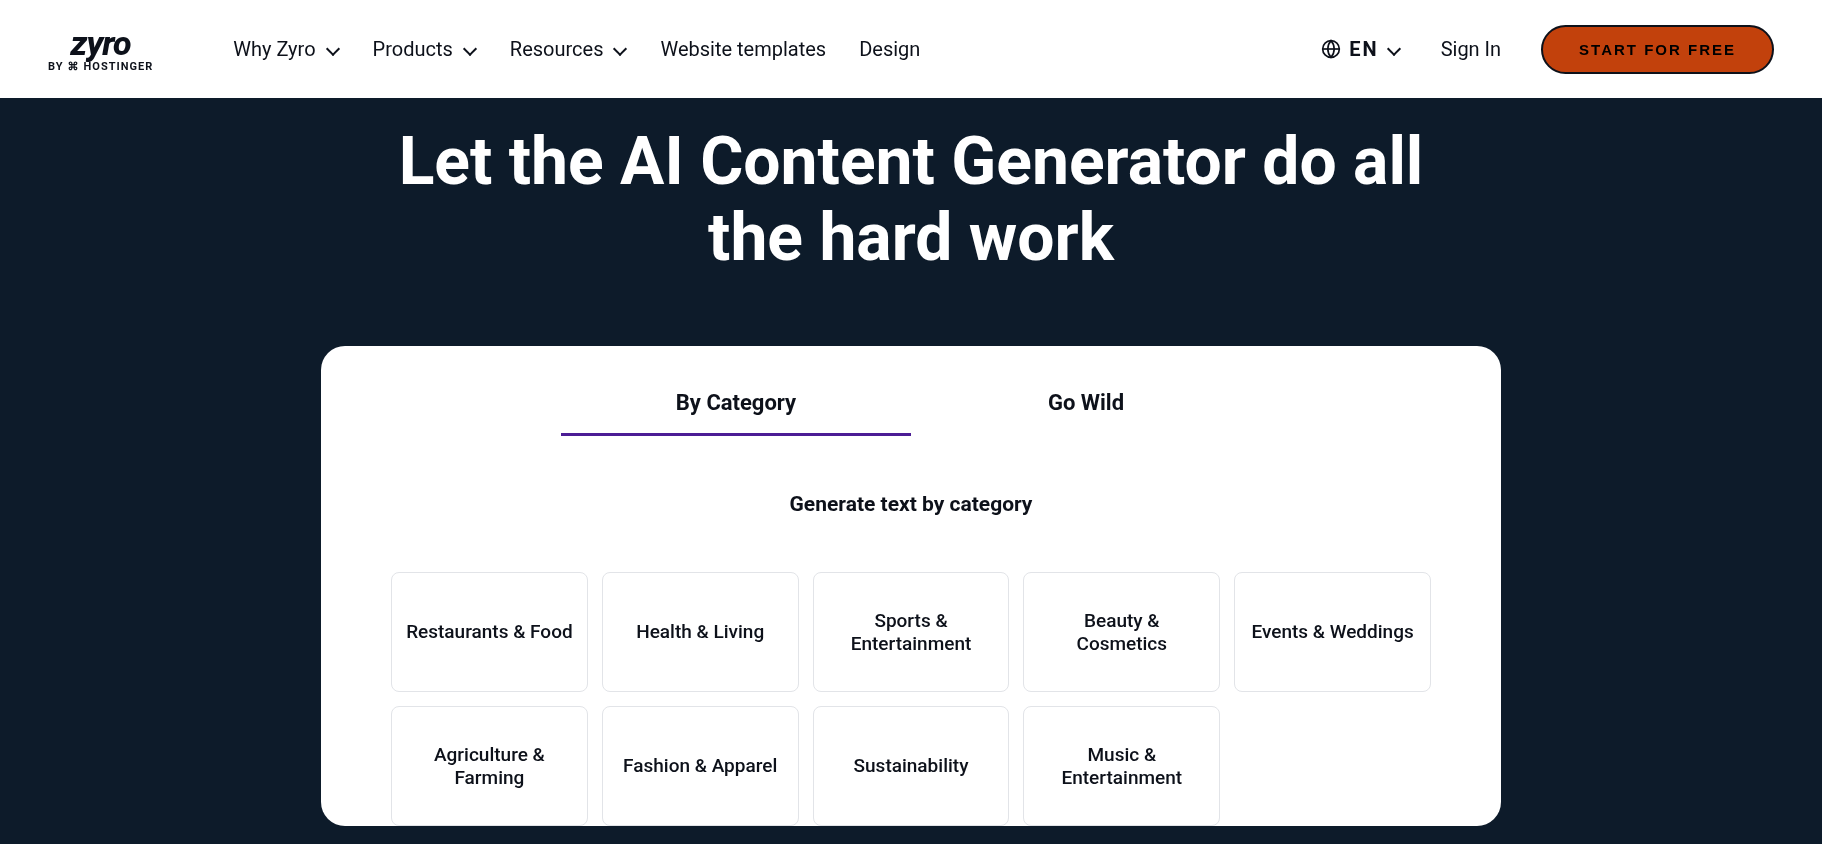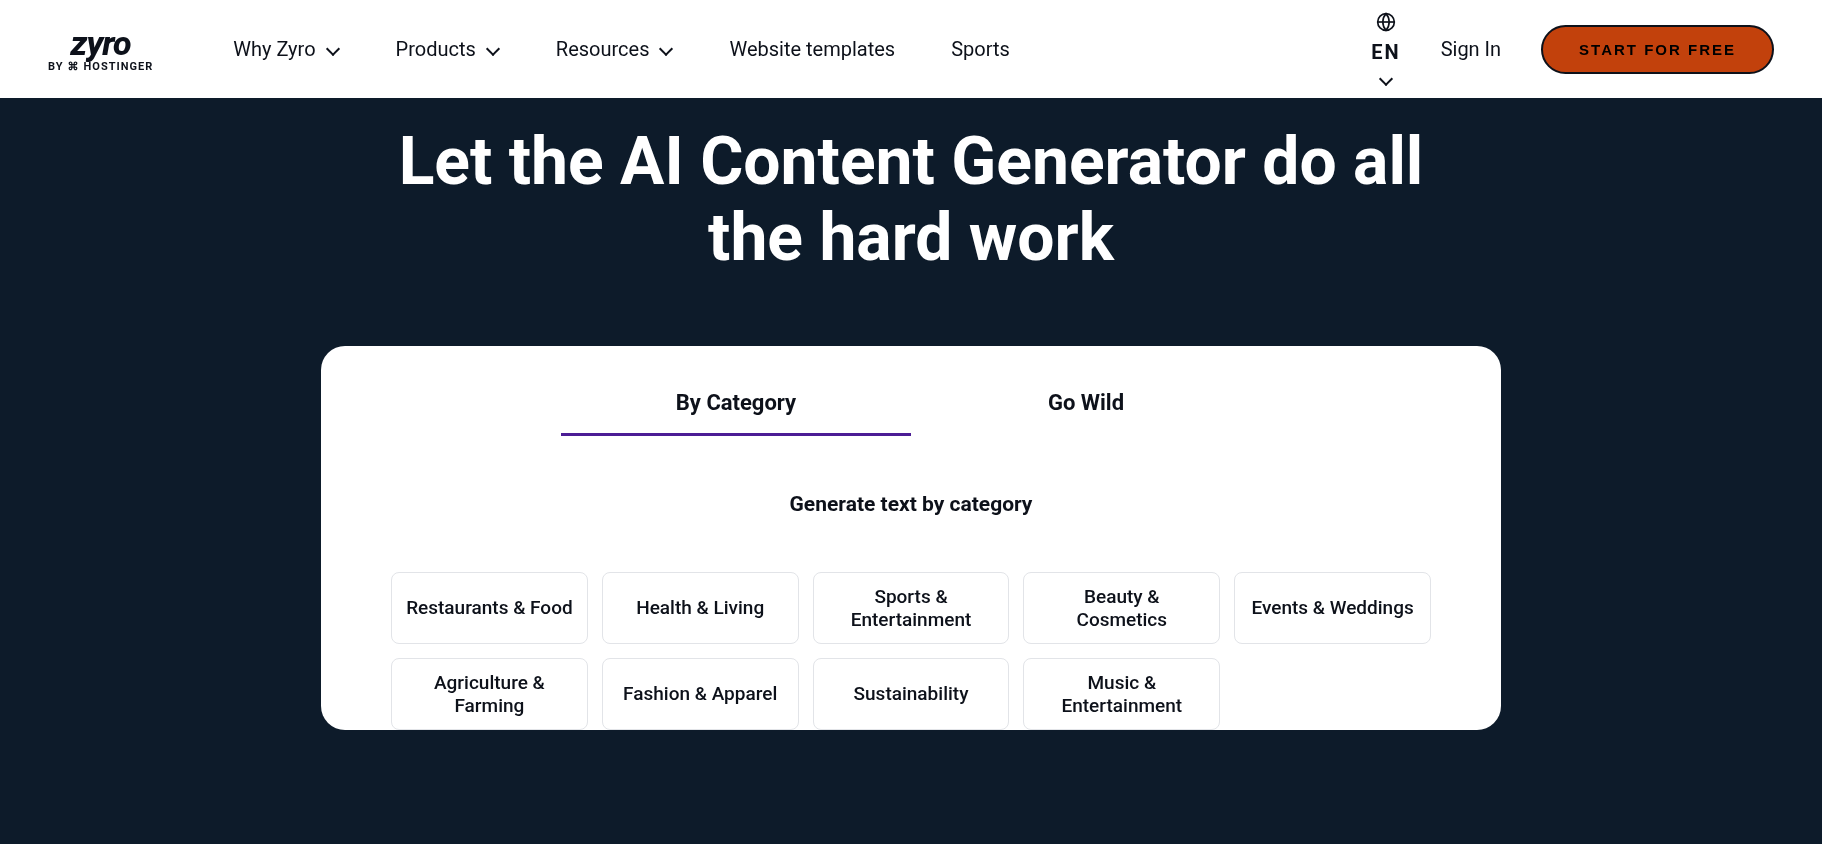--- a/index.html
+++ b/index.html
@@ -37,21 +37,21 @@
     letter-spacing: 1px;
     color: #0d111a;
     text-transform: uppercase;
     display: flex;
     align-items: center;
     gap: 4px;
   }
   .nav {
     display: flex;
     align-items: center;
-    gap: 56px;
+    gap: 33px;
   }
   .nav-item {
     display: flex;
     align-items: center;
     gap: 10px;
     font-size: 20px;
     font-weight: 400;
     color: #0d111a;
     cursor: pointer;
   }
@@ -79,21 +79,20 @@
     gap: 40px;
   }
   .lang {
     display: flex;
     align-items: center;
     gap: 8px;
     font-size: 20px;
     font-weight: 700;
     letter-spacing: 2px;
     cursor: pointer;
-    flex-direction: column;
   }
   .globe {
     width: 20px;
     height: 20px;
   }
   .signin {
     font-size: 20px;
     cursor: pointer;
   }
   .cta {
@@ -152,21 +151,21 @@
   .grid {
     display: grid;
     grid-template-columns: repeat(5, 1fr);
     gap: 14px;
     max-width: 1040px;
     margin: 0 auto;
   }
   .cat {
     border: 1px solid #e2e4e8;
     border-radius: 8px;
-    height: 72px;
+    height: 120px;
     display: flex;
     align-items: center;
     justify-content: center;
     text-align: center;
     font-size: 19px;
     font-weight: 500;
     padding: 8px 14px;
     cursor: pointer;
   }
 </style>
@@ -193,21 +192,21 @@
       <span class="chev"></span>
     </div>
     <div class="nav-item">
       <span>Resources</span>
       <span class="chev"></span>
     </div>
     <div class="nav-item">
       <span>Website templates</span>
     </div>
     <div class="nav-item">
-      <span>Sports</span>
+      <span>Design</span>
     </div>
   </nav>
 
   <div class="header-right">
     <div class="lang">
       <svg class="globe" viewBox="0 0 24 24" fill="none" stroke="#0d111a" stroke-width="2">
         <circle cx="12" cy="12" r="10"></circle>
         <line x1="2" y1="12" x2="22" y2="12"></line>
         <path d="M12 2a15 15 0 0 1 0 20a15 15 0 0 1 0-20z"></path>
       </svg>

